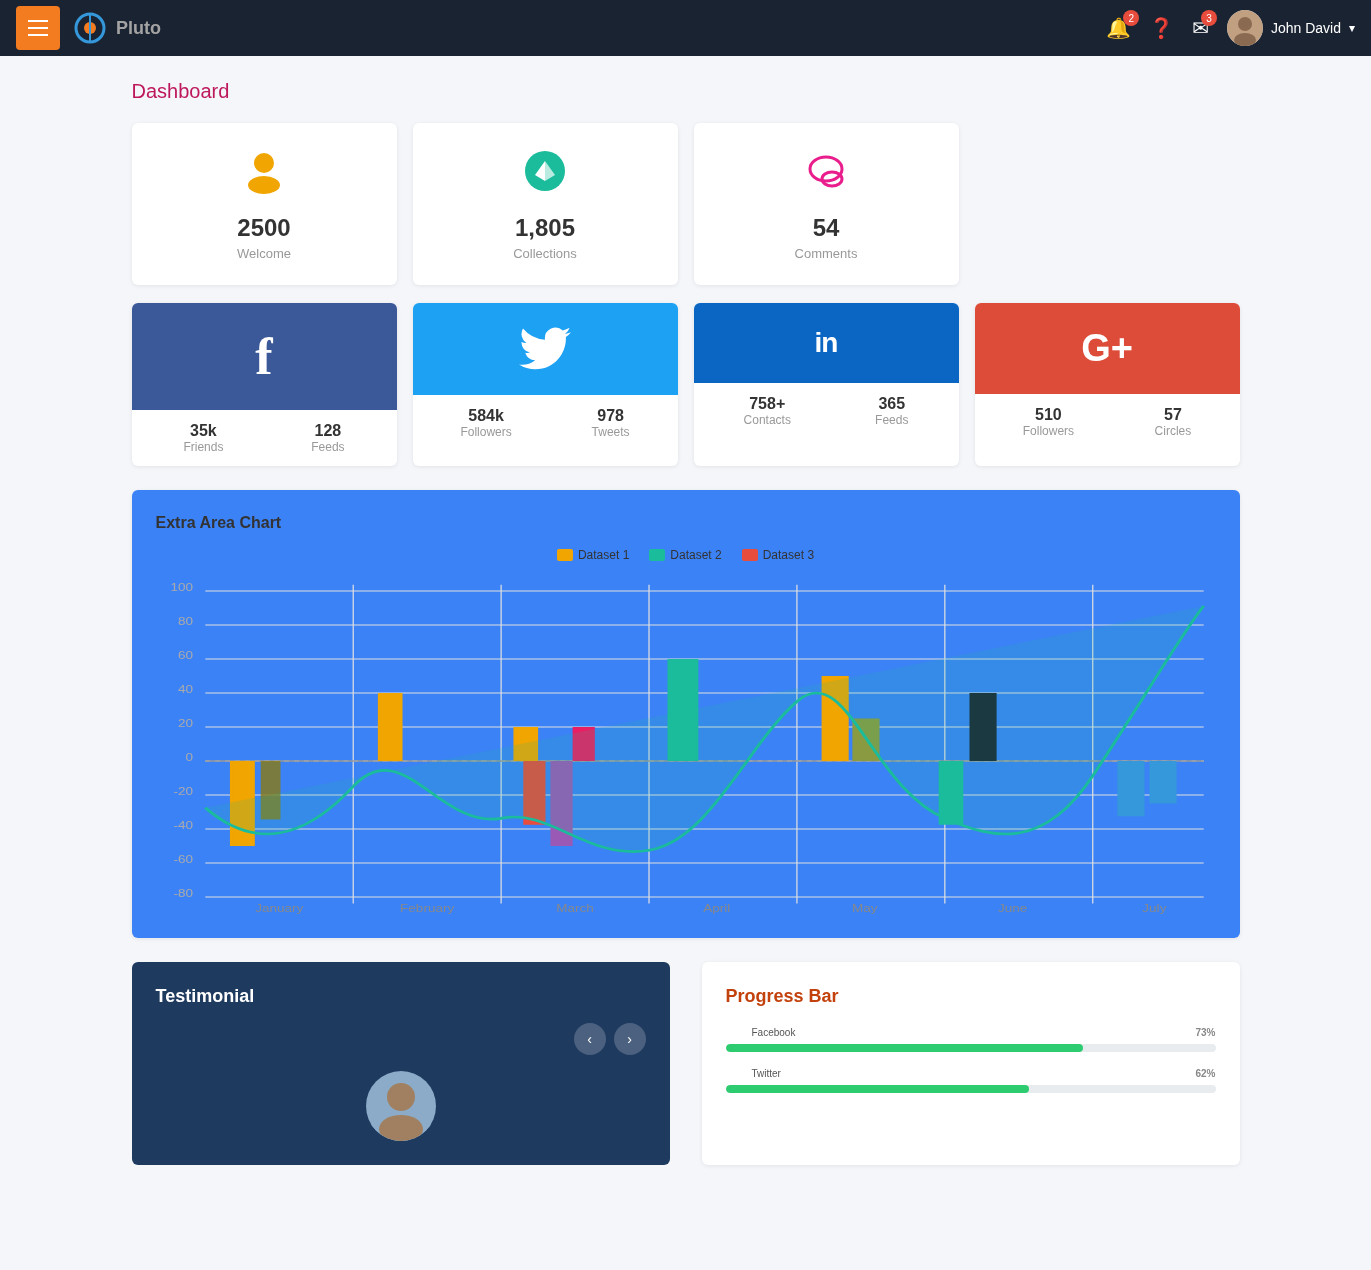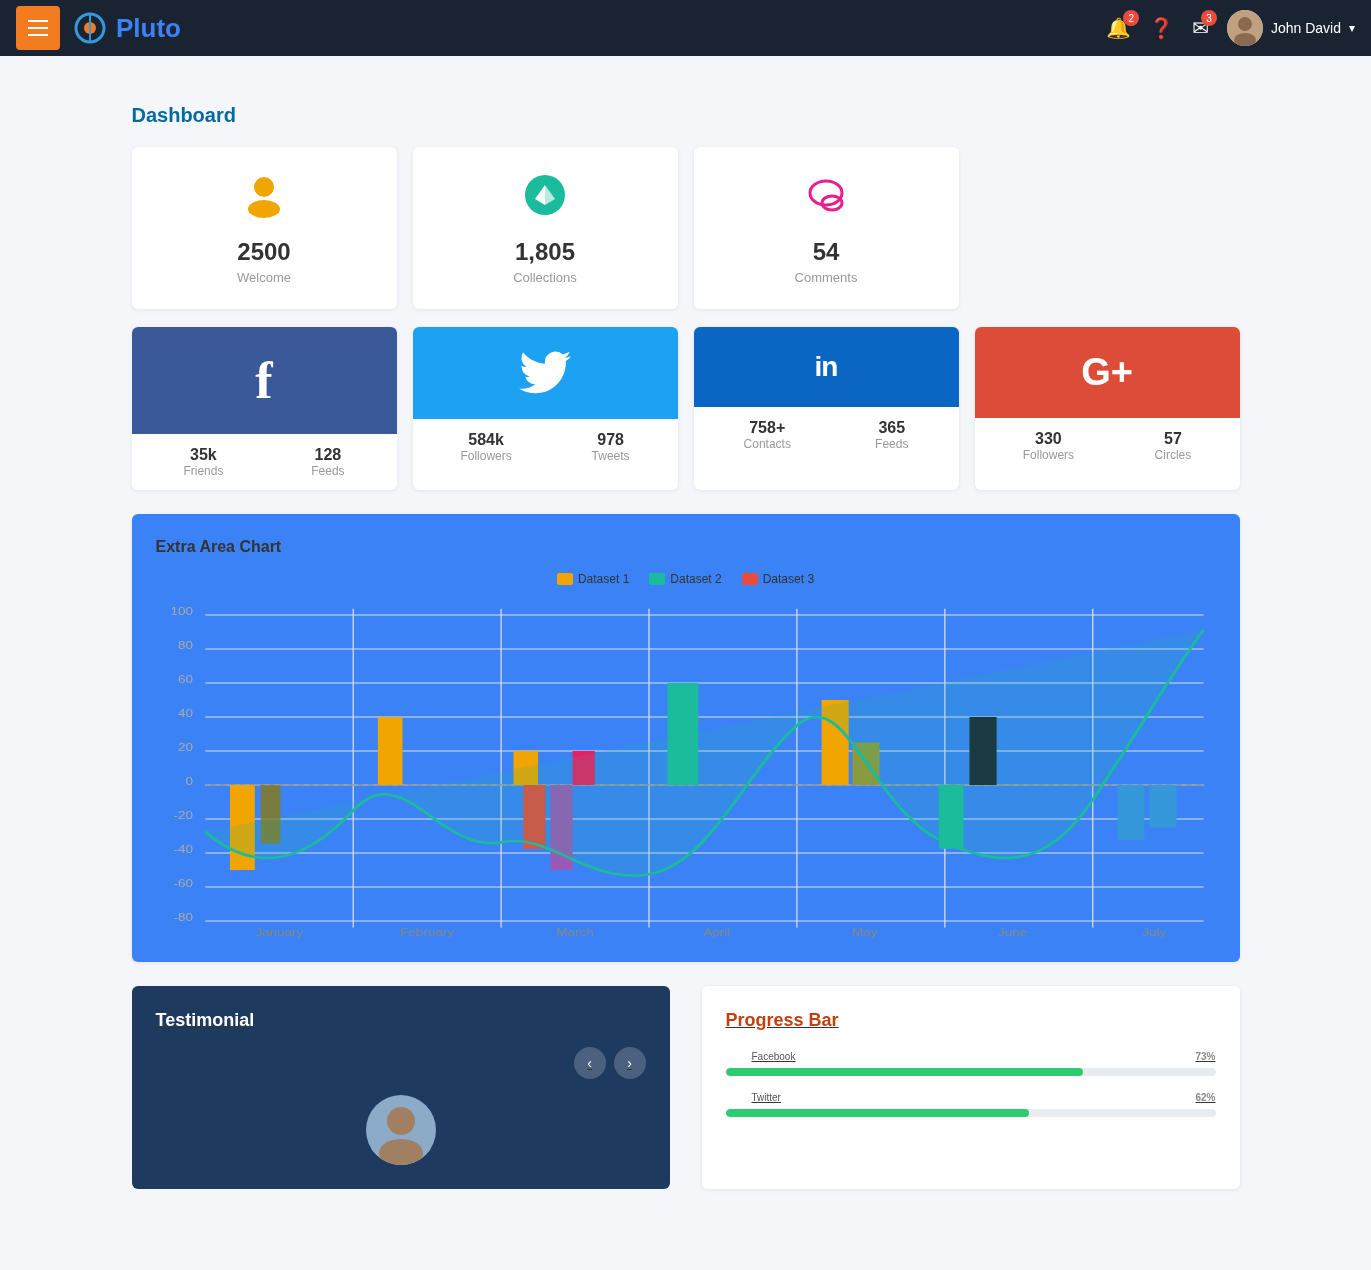--- a/index.html
+++ b/index.html
@@ -38,22 +38,22 @@
       display: flex;
       align-items: center;
       gap: 8px;
       flex: 1;
     }
     .brand-logo {
       width: 36px;
       height: 36px;
     }
     .brand-name {
-      color: #3b82f6;
-      font-size: 26px;
+      color: #a3a3a3;
+      font-size: 18px;
       font-weight: 600;
     }
     .navbar-right {
       display: flex;
       align-items: center;
       gap: 18px;
     }
     .nav-icon-wrap {
       position: relative;
       cursor: pointer;
@@ -103,24 +103,23 @@
     }
 
     
     .main {
       max-width: 1140px;
       margin: 0 auto;
       padding: 24px 16px;
     }
     .page-title {
       font-size: 20px;
-      font-weight: 700;
-      color: #0369a1;
+      font-weight: 400;
+      color: #be185d;
       margin-bottom: 20px;
-      margin-top: 24px;
     }
 
     
     .stat-cards {
       display: grid;
       grid-template-columns: repeat(4, 1fr);
       gap: 16px;
       margin-bottom: 18px;
     }
     .stat-card {
@@ -227,21 +226,20 @@
     .chart-svg {
       width: 100%;
       height: 100%;
     }
 
     
     .bottom-section {
       display: grid;
       grid-template-columns: 1fr 1fr;
       gap: 32px;
-      text-decoration: underline;
     }
     .testimonial-card {
       background: #1e3a5f;
       border-radius: 6px;
       padding: 24px;
       color: white;
       min-height: 200px;
     }
     .testimonial-title {
       font-size: 18px;
@@ -457,21 +455,21 @@
         </div>
       </div>
     </div>
 
     <div class="social-card">
       <div class="social-header gp-header">
         <span style="font-weight:bold;font-size:38px;">G+</span>
       </div>
       <div class="social-stats">
         <div class="social-stat">
-          <div class="social-stat-val">330</div>
+          <div class="social-stat-val">510</div>
           <div class="social-stat-lbl">Followers</div>
         </div>
         <div class="social-stat">
           <div class="social-stat-val">57</div>
           <div class="social-stat-lbl">Circles</div>
         </div>
       </div>
     </div>
   </div>
 

